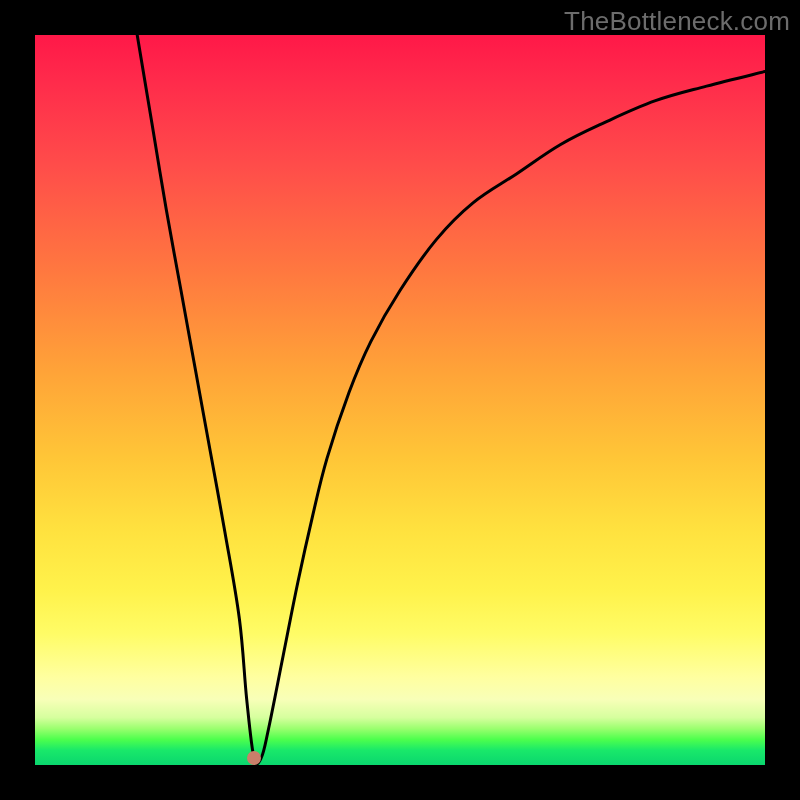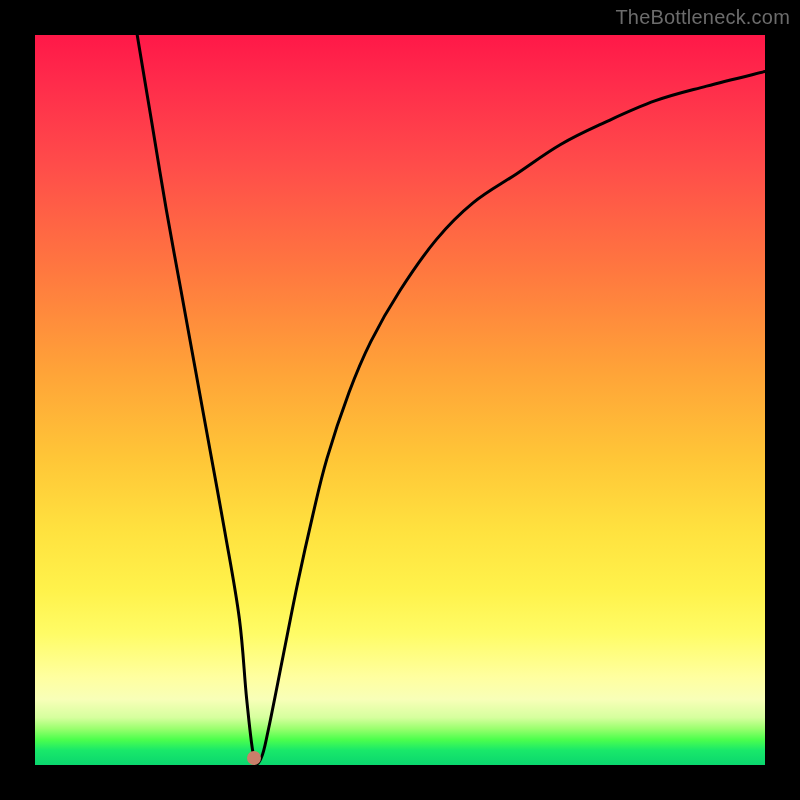--- a/index.html
+++ b/index.html
@@ -44,21 +44,21 @@
       #4dff4d 96.5%,
       #19e86a 98%,
       #0ad66e 100%
     );
   }
   .watermark {
     position: absolute;
     top: 6px;
     right: 10px;
     color: #6c6c6c;
-    font-size: 20px;
+    font-size: 26px;
     font-weight: 500;
     letter-spacing: 0.2px;
     user-select: none;
   }
   svg.curve {
     position: absolute;
     left: 0;
     top: 0;
     width: 730px;
     height: 730px;

